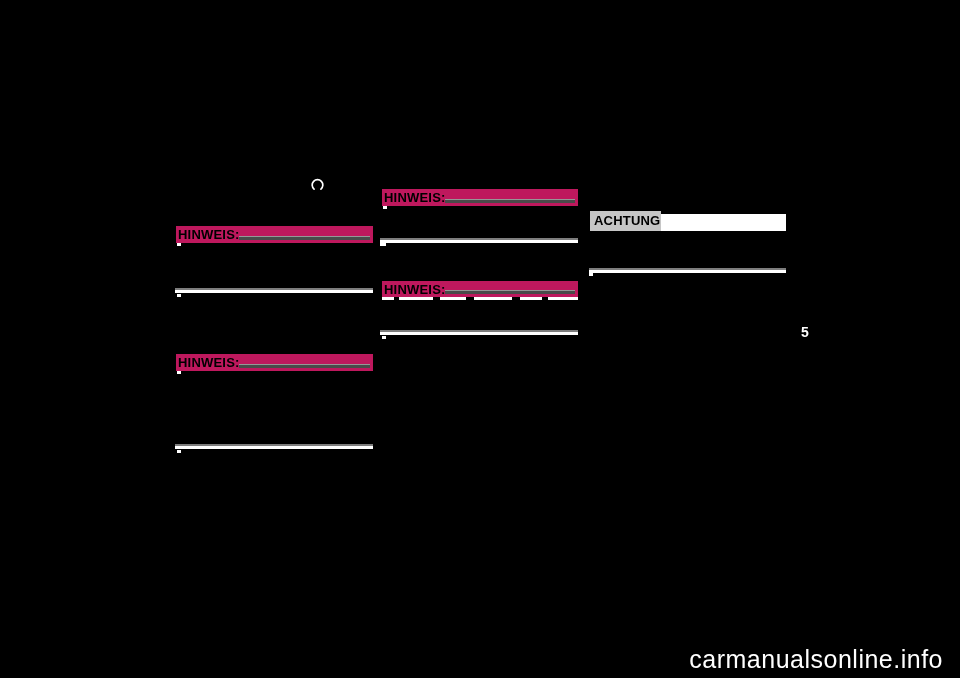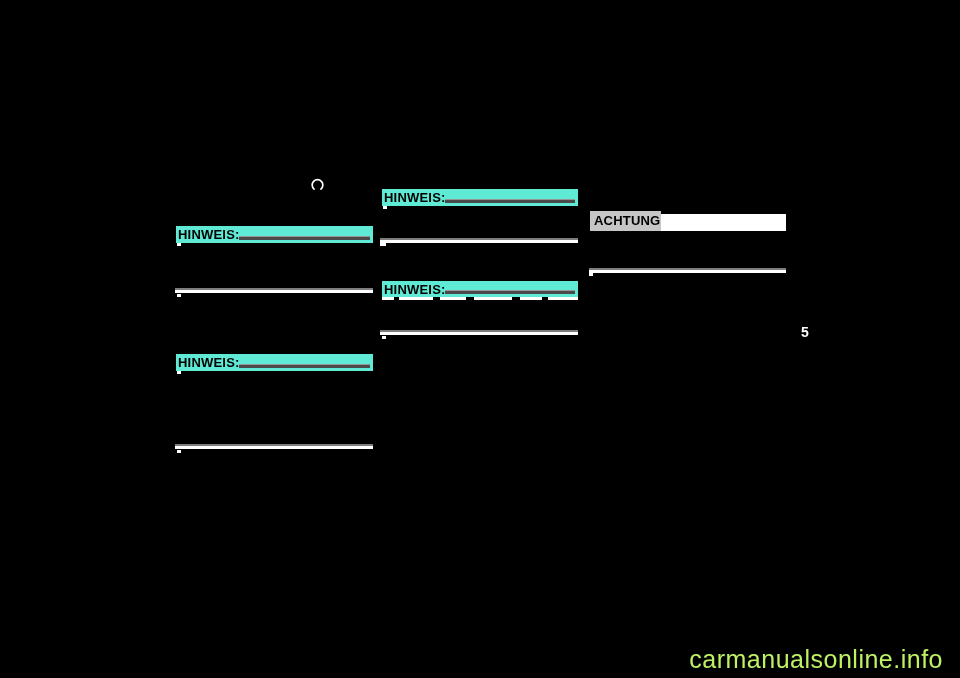--- a/index.html
+++ b/index.html
@@ -2,21 +2,21 @@
 <html><head>
 <meta charset="utf-8">
 <style>
   html,body{margin:0;padding:0;background:#000;}
   .page{
     position:relative;width:960px;height:678px;background:#000;overflow:hidden;
     font-family:"Liberation Sans",sans-serif;
   }
   .col{position:absolute;inset:0;}
   
-  .bar{position:absolute;background:#5eead4;height:17px;}
+  .bar{position:absolute;background:#be185d;height:17px;}
   .note-label{
     position:absolute;left:2px;top:0;line-height:17px;
     font-size:13px;font-weight:bold;color:#000;letter-spacing:.2px;white-space:nowrap;
   }
   .note-underline{
     position:absolute;left:63px;right:3px;bottom:3px;height:3px;
     background:#4a4a4a;border-top:1px solid #979797;
   }
   .bar-tick{position:absolute;left:1px;bottom:-3px;width:4px;height:3px;background:#fff;}
   
@@ -29,21 +29,21 @@
   .chip{position:absolute;background:#c6c6c6;height:20px;}
   .chip .note-label{left:4px;line-height:20px;}
   .white-block{position:absolute;background:#fff;}
   
   .dash-row{position:absolute;height:4px;}
   .dash{position:absolute;top:0;height:3px;background:#fff;display:block;}
   .pagenum{
     position:absolute;color:#fff;font-size:14px;font-weight:bold;line-height:14px;
   }
   .watermark{
-    position:absolute;right:17px;bottom:4px;color:#bef264;
+    position:absolute;right:17px;bottom:4px;color:#ffffff;
     font-size:25px;letter-spacing:.5px;white-space:nowrap;
   }
   .ring{position:absolute;left:310px;top:177px;}
 </style>
 </head>
 <body>
 
 <div class="page">
 
   <div class="col">

